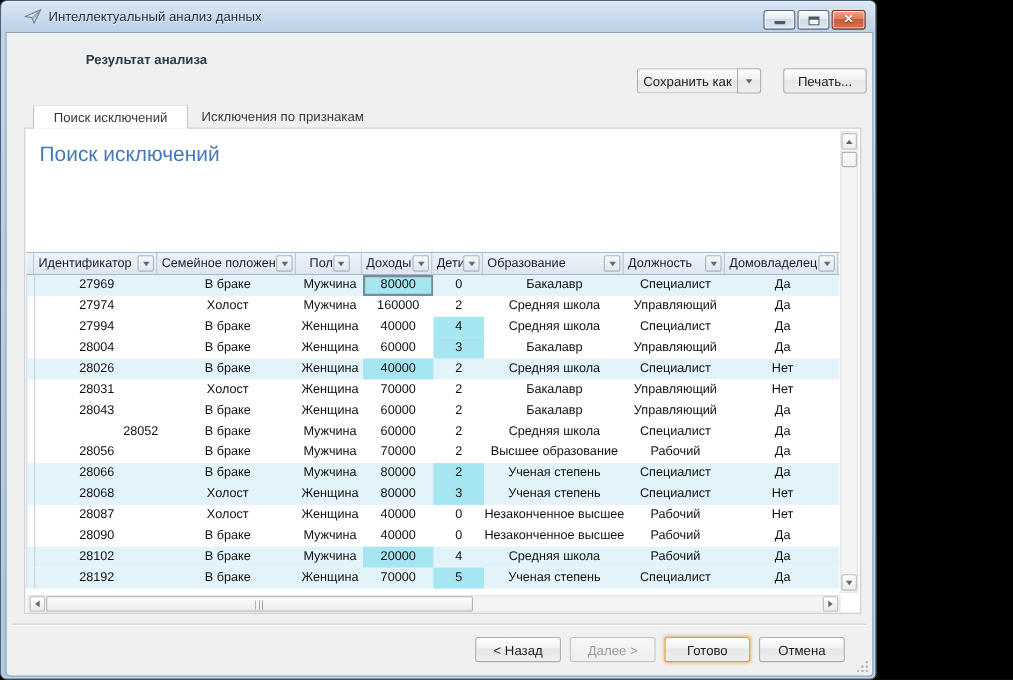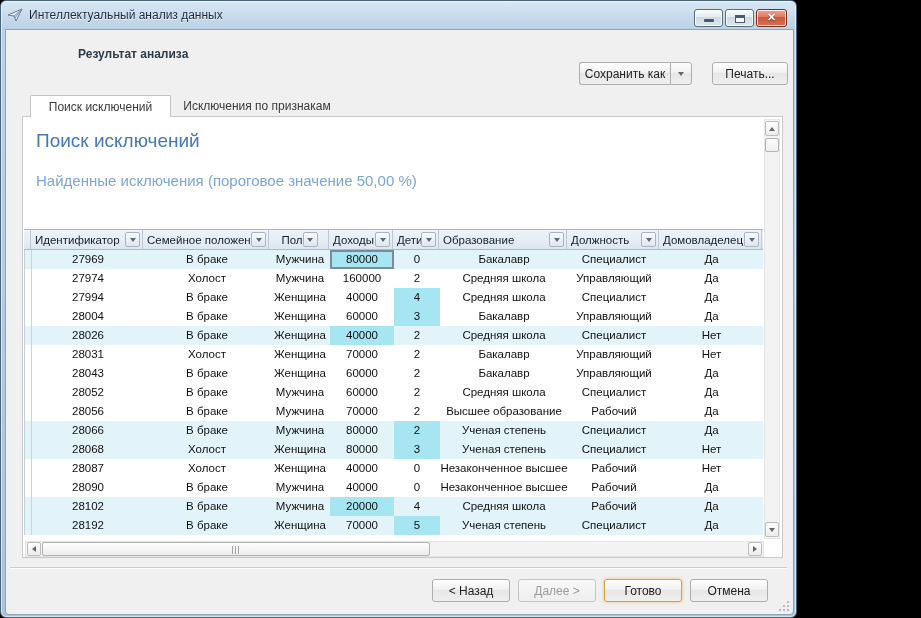--- a/index.html
+++ b/index.html
@@ -5,21 +5,21 @@
   * { margin:0; padding:0; box-sizing:border-box; }
   html,body { width:921px; height:618px; background:#000; overflow:hidden;
               font-family:"Liberation Sans", sans-serif; }
 
   
   .window { position:absolute; left:0; top:0; width:797px; height:618px;
             border-radius:6px; border:1px solid #49627e;
             background:linear-gradient(180deg,#d9e7f4 0%,#bcd2e6 26px,#aac4dc 100%);
             box-shadow:inset 0 0 0 1px rgba(255,255,255,.55); }
   .titlebar { position:absolute; left:0; top:0; right:0; height:28px; display:flex;
-              align-items:center; padding-left:6px; }
+              align-items:center; padding-left:21px; }
   .title-text { font-size:12px; color:#1d2b3a; margin-left:6px;
                 text-shadow:0 1px 0 rgba(255,255,255,.7); }
   .winbtns { position:absolute; right:9px; top:8px; display:flex; gap:2px; }
   .winbtn { width:29px; height:18px; border:1px solid #5d6b7a; border-radius:3px;
             background:linear-gradient(180deg,#fbfdfe 0%,#e3ebf2 45%,#cfdae4 46%,#dfe8f0 100%);
             position:relative; box-shadow:inset 0 0 0 1px rgba(255,255,255,.8); }
   .winbtn.close { width:31px; border-color:#7e2d1c;
             background:linear-gradient(180deg,#f0a58f 0%,#dd7a5f 45%,#c85a3e 46%,#d96f50 100%); }
   .glyph-min { position:absolute; left:9px; bottom:4px; width:10px; height:3px;
                background:#4a5a6a; border-radius:1px; }
@@ -157,21 +157,20 @@
           <i class="tri-dn"></i>
         </div>
     </div>
     <div class="btn print-btn">Печать...</div>
 
     <div class="tab active">Поиск исключений</div>
     <div class="tab inactive">Исключения по признакам</div>
 
     <div class="panel">
       <div class="report-heading">Поиск исключений</div>
-      <div class="report-subheading">Найденные исключения (пороговое значение 50,00 %)</div>
 
       <div class="tbl">
         <div class="thead">
             <div class="th" style="width: 7px; padding: 0px;"></div>
             <div class="th" style="width: 112px;">
               <span class="th-label">Идентификатор</span>
               <span class="filter-btn">
                 <i class="tri-down"></i>
               </span>
             </div>
@@ -291,21 +290,21 @@
               <div class="td" style="width: 126px;">В браке</div>
               <div class="td" style="width: 60px;">Женщина</div>
               <div class="td" style="width: 64px;">60000</div>
               <div class="td" style="width: 46px;">2</div>
               <div class="td" style="width: 128px;">Бакалавр</div>
               <div class="td" style="width: 92px;">Управляющий</div>
               <div class="td" style="width: 103px;">Да</div>
             </div>
             <div class="tr">
               <div class="td gutter" style="width: 7px;"></div>
-              <div class="td" style="width: 112px;">28052</div>
+              <div class="td" style="width: 112px; text-align: right;">28052</div>
               <div class="td" style="width: 126px;">В браке</div>
               <div class="td" style="width: 60px;">Мужчина</div>
               <div class="td" style="width: 64px;">60000</div>
               <div class="td" style="width: 46px;">2</div>
               <div class="td" style="width: 128px;">Средняя школа</div>
               <div class="td" style="width: 92px;">Специалист</div>
               <div class="td" style="width: 103px;">Да</div>
             </div>
             <div class="tr">
               <div class="td gutter" style="width: 7px;"></div>

